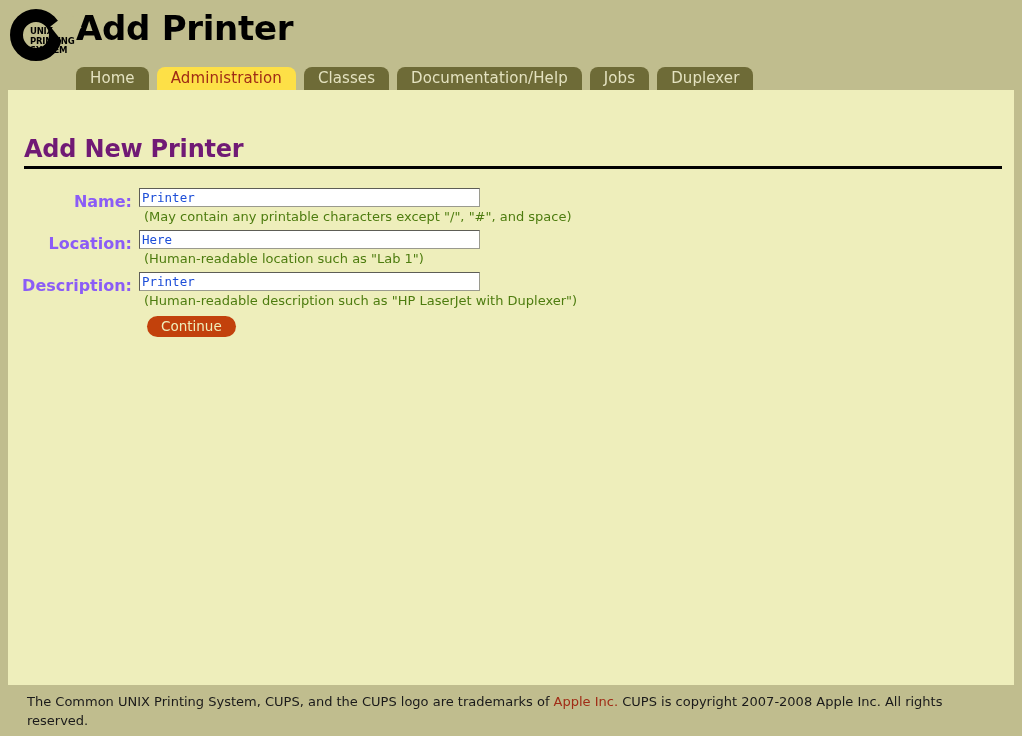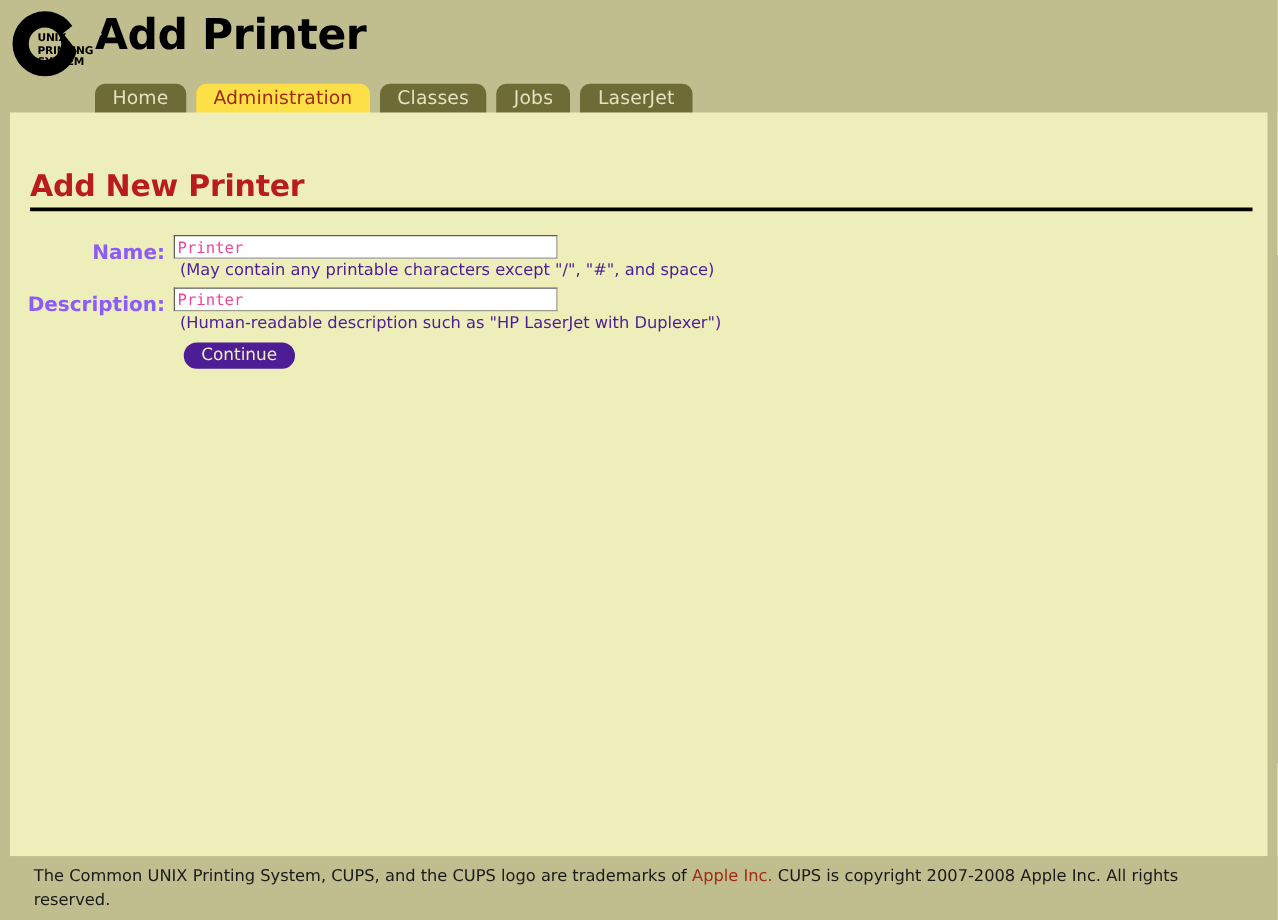--- a/index.html
+++ b/index.html
@@ -116,21 +116,21 @@
     background: #eeeebb;
     box-sizing: border-box;
   }
 
   #section-title {
     position: absolute;
     left: 16px;
     top: 45px;
     font-size: 24px;
     font-weight: bold;
-    color: #b91c1c;
+    color: #701a75;
     letter-spacing: -0.2px;
     font-family: "DejaVu Sans", sans-serif;
   }
   #title-rule {
     position: absolute;
     left: 16px;
     top: 76px;
     width: 978px;
     height: 3px;
     background: #000;
@@ -155,56 +155,56 @@
     text-align: right;
     font-size: 16px;
     font-weight: bold;
     color: #8b5cf6;
     font-family: "DejaVu Sans", sans-serif;
   }
   .field-input {
     position: absolute;
     left: 131px;
     top: 1px;
-    width: 307px;
+    width: 341px;
     height: 19px;
     background: #ffffff;
     border: 1px solid #9a9a8e;
     border-top-color: #5d5d56;
     border-left-color: #5d5d56;
     box-sizing: border-box;
     font-family: "DejaVu Sans Mono", monospace;
     font-size: 12.5px;
-    color: #ec4899;
+    color: #1d4ed8;
     padding: 0 2px;
     line-height: 17px;
     outline: none;
     border-radius: 0;
   }
   .field-hint {
     position: absolute;
     left: 136px;
     top: 22px;
     font-size: 13px;
-    color: #4c1d95;
+    color: #4d7c0f;
     font-family: "DejaVu Sans", sans-serif;
     white-space: nowrap;
   }
 
   #submit-row {
     position: relative;
     height: 30px;
   }
   #continue-button {
     position: absolute;
     left: 139px;
     top: 3px;
     height: 21px;
     padding: 0 14px;
-    background: #4c1d95;
+    background: #c2410c;
     color: #eeeebb;
     border: none;
     border-radius: 11px;
     font-size: 13.5px;
     font-family: "DejaVu Sans", sans-serif;
     cursor: pointer;
     line-height: 21px;
   }
 
   
@@ -246,39 +246,45 @@
       <div>UNIX</div>
       <div>PRINTING</div>
       <div>SYSTEM</div>
     </div>
   </div>
 
   <div id="tabs">
     <a class="tab">Home</a>
     <a class="tab active">Administration</a>
     <a class="tab">Classes</a>
+    <a class="tab">Documentation/Help</a>
     <a class="tab">Jobs</a>
-    <a class="tab">LaserJet</a>
+    <a class="tab">Duplexer</a>
   </div>
 
 </div>
 
 <div id="content">
 
   <div id="section-title">Add New Printer</div>
   <div id="title-rule"></div>
 
   <div id="form">
 
     <div class="field-row">
       <div class="field-label">Name:</div>
       <input class="field-input" type="text" value="Printer" style="">
       <div class="field-hint">(May contain any printable characters except "/", "#", and space)</div>
     </div>
 
+    <div class="field-row">
+      <div class="field-label">Location:</div>
+      <input class="field-input" type="text" value="Here" style="">
+      <div class="field-hint">(Human-readable location such as "Lab 1")</div>
+    </div>
 
     <div class="field-row">
       <div class="field-label">Description:</div>
       <input class="field-input" type="text" value="Printer" style="">
       <div class="field-hint">(Human-readable description such as "HP LaserJet with Duplexer")</div>
     </div>
 
     <div id="submit-row">
       <button id="continue-button">Continue</button>
     </div>

